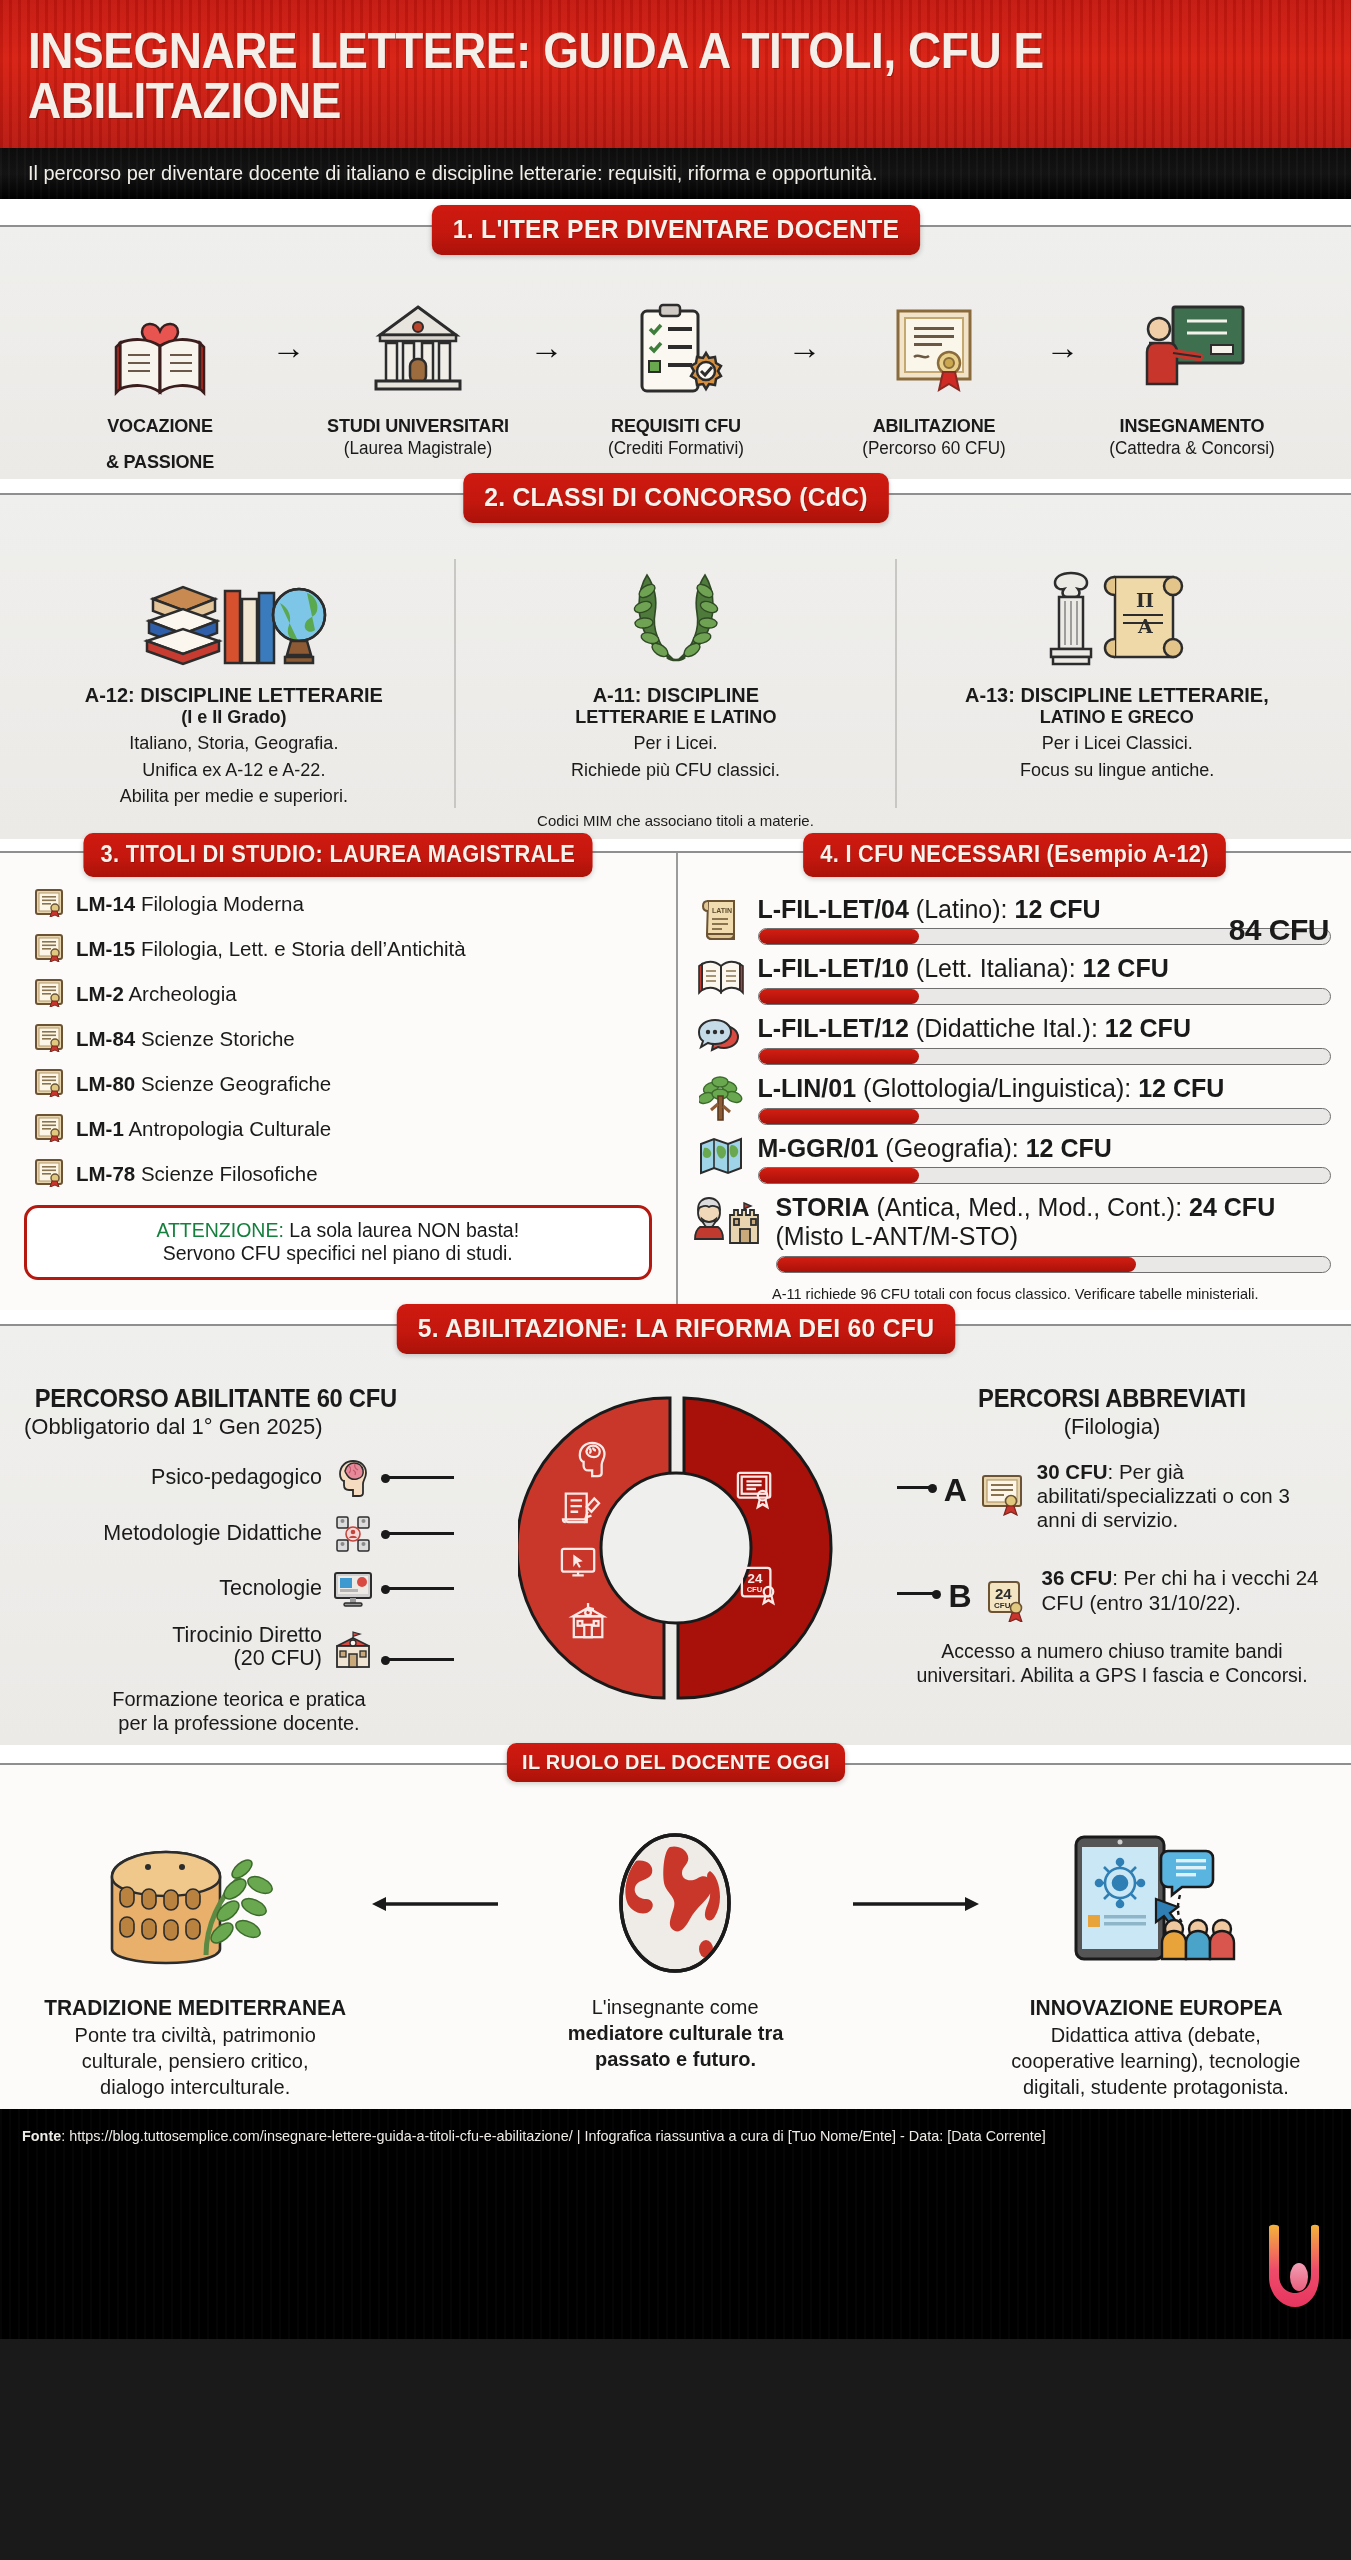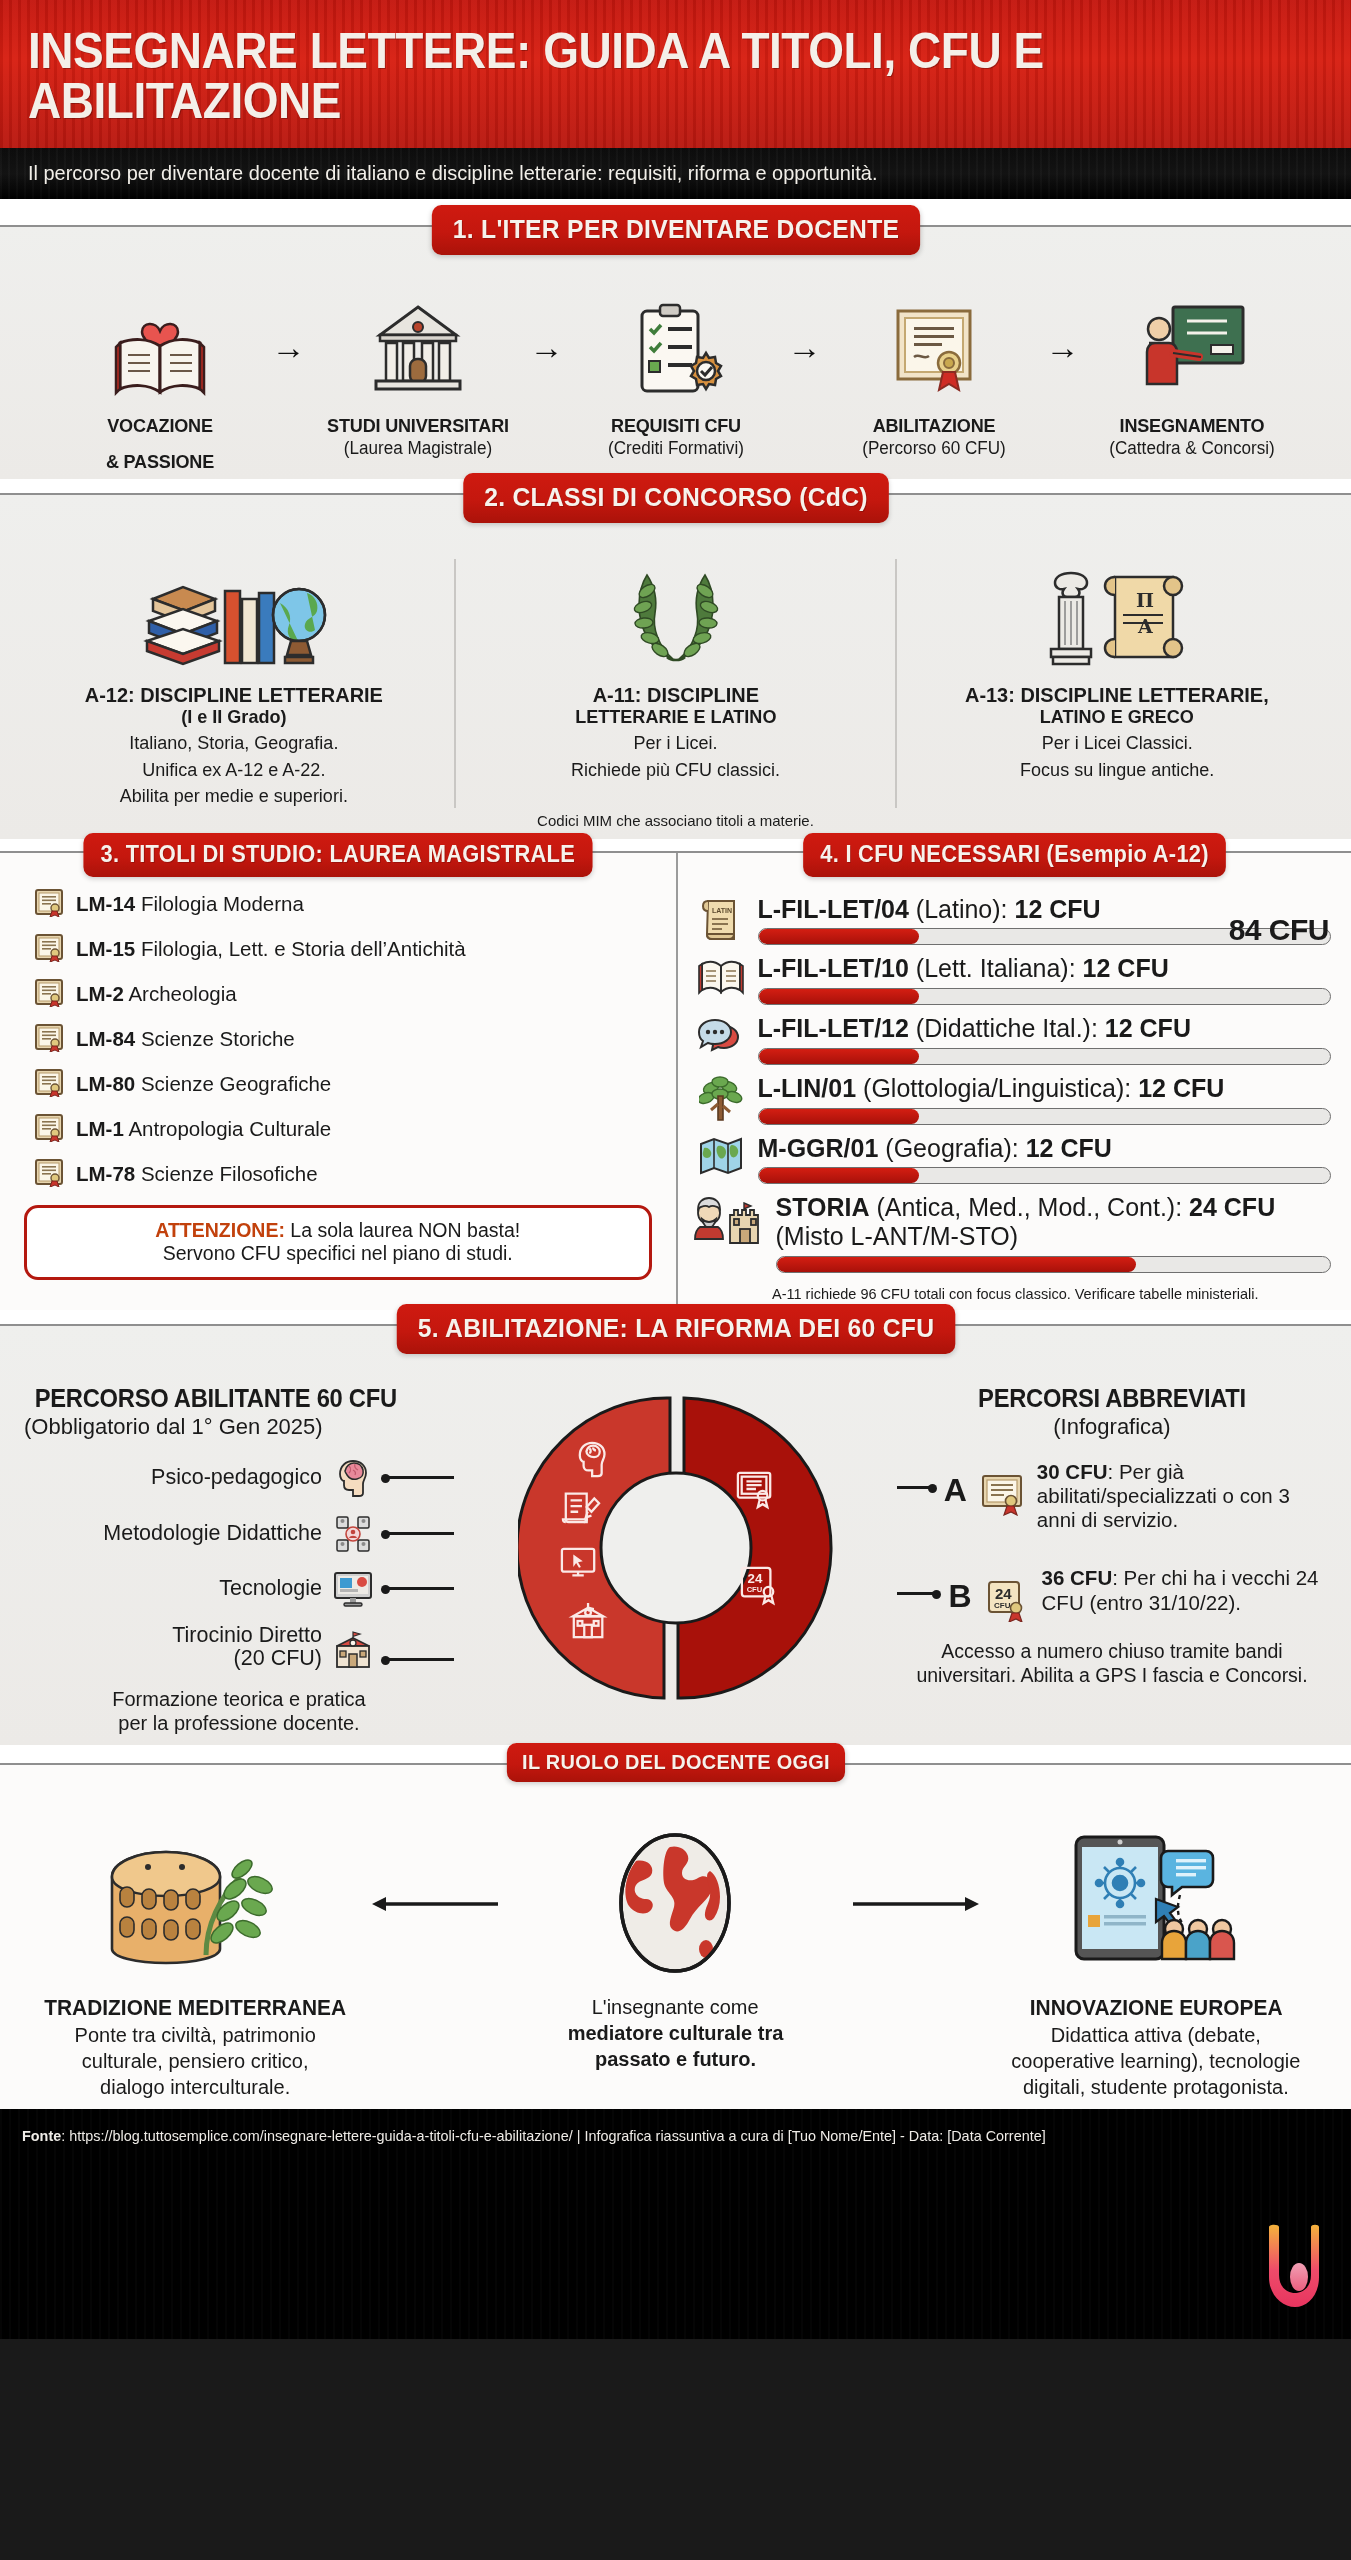--- a/index.html
+++ b/index.html
@@ -99,21 +99,21 @@
 
   .lm-list { padding: 10px 0 0 34px; }
   .lm-item { display:flex; align-items:center; gap:12px; margin-bottom: 11px; }
   .lm-txt { font-size:20.5px; }
   .lm-txt b { font-weight:900; }
   .warn {
     margin: 14px 24px 10px 24px; border:3px solid #b4180f; border-radius:14px;
     background:#fff; padding: 11px 10px 12px 10px; text-align:center; line-height:1.2;
   }
   .warn .w1 { font-size:19.5px; }
-  .warn .w1 b { color:#c2410c; font-weight:700; }
+  .warn .w1 b { color:#15803d; font-weight:400; }
   .warn .w2 { font-size:19.5px; }
 
   
   .cfu-list { padding: 18px 20px 0 16px; }
   .cfu-row { display:flex; align-items:flex-start; gap:10px; margin-bottom: 9px; }
   .cfu-ico { width:54px; flex:0 0 54px; display:flex; align-items:center; justify-content:center; padding-top:2px;}
   .cfu-body { flex:1; }
   .cfu-label { font-size:25px; line-height:1.15; white-space:nowrap;}
   .cfu-label b { font-weight:900; }
   .bar {
@@ -843,21 +843,21 @@
               <text x="7" y="27" font-family="Liberation Sans, sans-serif" font-size="8" font-weight="bold" fill="#fbe9e7" stroke="none">CFU</text>
               <circle cx="30" cy="27" r="5"></circle>
               <path d="M27 31l-2 8 5-3 5 3-2-8"></path>
             </g>
           </g>
         </svg>
       </div>
 
       <div class="s5-right">
         <div class="s5-h">PERCORSI ABBREVIATI</div>
-        <div class="s5-hs" style="text-align:center;">(Infografica)</div>
+        <div class="s5-hs" style="text-align:center;">(Filologia)</div>
 
         <div style="margin-top:20px;">
           <div class="path">
             <span class="path-line"></span>
             <span class="path-ab">A</span>
             <span class="path-ico">
               <svg width="44" height="44" viewBox="0 0 44 44">
                   <rect x="3" y="4" width="38" height="30" rx="2" fill="#e7d5ae" stroke="#6b5334" stroke-width="2"></rect>
                   <rect x="7" y="8" width="30" height="22" fill="#fbf6e8" stroke="#b79c6c" stroke-width="1.2"></rect>
                   <g fill="#8a7450">

